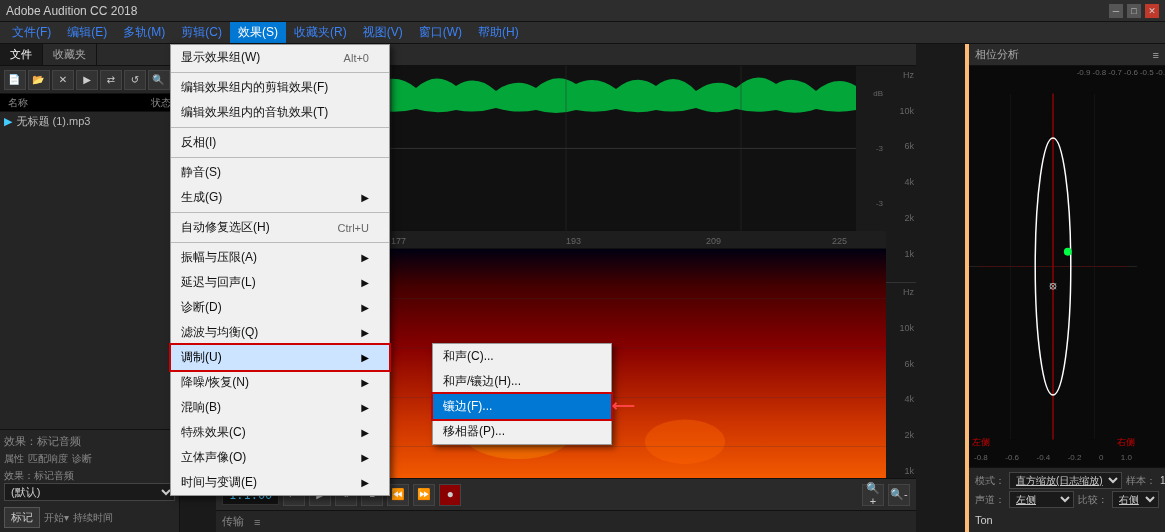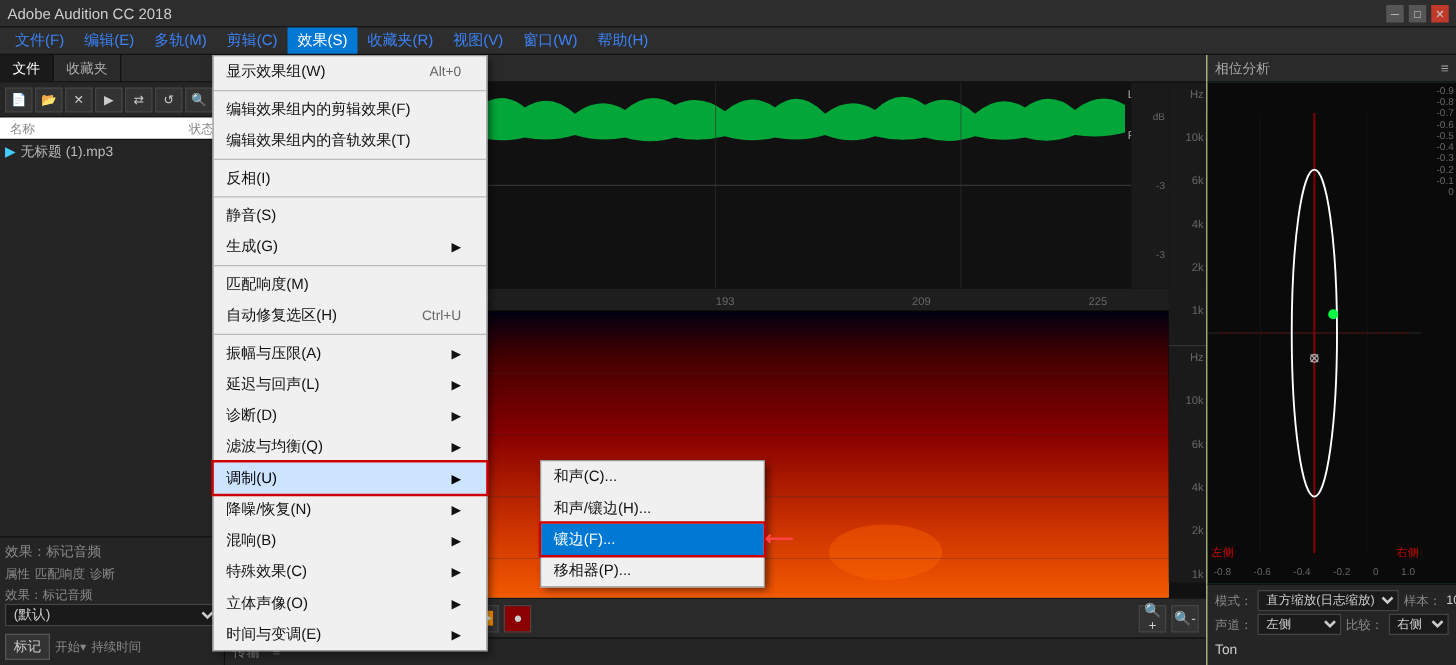--- a/index.html
+++ b/index.html
@@ -57,20 +57,21 @@
     .menu-item:hover, .menu-item.active {
       background: #0078d4;
       color: #fff;
     }
 
     
     #main {
       display: flex;
       height: calc(532px - 44px);
       position: relative;
+      gap: 36px;
     }
 
     
     #left-panel {
       width: 180px;
       background: #252525;
       border-right: 1px solid #111;
       display: flex;
       flex-direction: column;
       flex-shrink: 0;
@@ -106,21 +107,21 @@
       border: 1px solid #444;
       color: #ccc;
       cursor: pointer;
       font-size: 10px;
       display: flex; align-items: center; justify-content: center;
     }
 
     #files-list-header {
       display: flex;
       height: 18px;
-      background: #ffffff;
+      background: #000000;
       border-bottom: 1px solid #111;
       padding: 0 4px;
       align-items: center;
     }
     .col-header { font-size: 10px; color: #888; padding: 2px 4px; }
 
     #files-list { flex: 1; overflow-y: auto; }
     .file-item {
       display: flex;
       align-items: center;
@@ -266,25 +267,26 @@
       padding: 0 6px;
       font-size: 11px;
       color: #888;
       border-top: 1px solid #111;
       gap: 6px;
     }
 
     
     #right-panel {
       width: 200px;
-      background: #14b8a6;
-      border-left: 1px solid #fdba74;
+      background: #15803d;
+      border-left: 4px solid #fdba74;
       display: flex;
       flex-direction: column;
       flex-shrink: 0;
+      margin-left: 13px;
     }
     #phase-header {
       height: 22px;
       background: #2a2a2a;
       display: flex;
       align-items: center;
       padding: 0 6px;
       border-bottom: 1px solid #111;
       font-size: 11px;
       color: #aaa;
@@ -309,20 +311,21 @@
       gap: 4px;
       margin-bottom: 2px;
     }
     .phase-select {
       flex: 1;
       background: #1a1a1a;
       border: 1px solid #444;
       color: #ccc;
       font-size: 10px;
       padding: 1px 2px;
+      text-decoration: underline;
     }
     .phase-label { font-size: 10px; color: #888; white-space: nowrap; }
     .phase-value { font-size: 10px; color: #ccc; }
 
     
     #dropdown-container {
       position: absolute;
       top: 44px;
       left: 0;
       z-index: 1000;
@@ -533,21 +536,21 @@
           <ellipse cx="45%" cy="75%" rx="8%" ry="10%" fill="#ffaa00" opacity="0.3"></ellipse>
           <ellipse cx="70%" cy="78%" rx="6%" ry="9%" fill="#ff6600" opacity="0.4"></ellipse>
 
           <line x1="0" y1="20%" x2="100%" y2="20%" stroke="#333" stroke-width="0.5" opacity="0.5"></line>
           <line x1="0" y1="40%" x2="100%" y2="40%" stroke="#333" stroke-width="0.5" opacity="0.5"></line>
           <line x1="0" y1="60%" x2="100%" y2="60%" stroke="#333" stroke-width="0.5" opacity="0.5"></line>
           <line x1="0" y1="80%" x2="100%" y2="80%" stroke="#333" stroke-width="0.5" opacity="0.5"></line>
         </svg>
       </div>
 
-      <div id="freq-labels" style="position:absolute; right:0; top:calc(40%+18px); bottom:12px; width:30px; background:#1a1a1a;">
+      <div id="freq-labels" style="position:absolute; right:0; top:calc(40%+18px); bottom:0; width:30px; background:#1a1a1a;">
         <div style="font-size:9px;color:#666;padding:2px 2px 0 0;text-align:right;">Hz</div>
         <div style="font-size:9px;color:#666;padding:2px 2px 0 0;text-align:right;">10k</div>
         <div style="font-size:9px;color:#666;padding:2px 2px 0 0;text-align:right;">6k</div>
         <div style="font-size:9px;color:#666;padding:2px 2px 0 0;text-align:right;">4k</div>
         <div style="font-size:9px;color:#666;padding:2px 2px 0 0;text-align:right;">2k</div>
         <div style="font-size:9px;color:#666;padding:2px 2px 0 0;text-align:right;">1k</div>
         <div style="font-size:9px;color:#666;padding:4px 2px 0 0;text-align:right;border-top:1px solid #333;">Hz</div>
         <div style="font-size:9px;color:#666;padding:2px 2px 0 0;text-align:right;">10k</div>
         <div style="font-size:9px;color:#666;padding:2px 2px 0 0;text-align:right;">6k</div>
         <div style="font-size:9px;color:#666;padding:2px 2px 0 0;text-align:right;">4k</div>
@@ -584,21 +587,21 @@
   </div>
 
   <div id="right-panel">
     <div id="phase-header">
       <span>相位分析</span>
       <span style="margin-left:auto; font-size:11px;">≡</span>
     </div>
 
     <div id="phase-display">
 
-      <div style="position:absolute; right:0; top:0; bottom:0; width:28px; display:flex; flex-direction:column; justify-content:flex-start; padding:2px 0; background:transparent;">
+      <div style="position:absolute; right:0; top:0; bottom:0; width:28px; display:flex; flex-direction:row; justify-content:center; padding:2px 0; background:transparent;">
         <span style="font-size:8px;color:#666;text-align:right;padding-right:2px;">-0.9</span>
         <span style="font-size:8px;color:#666;text-align:right;padding-right:2px;">-0.8</span>
         <span style="font-size:8px;color:#666;text-align:right;padding-right:2px;">-0.7</span>
         <span style="font-size:8px;color:#666;text-align:right;padding-right:2px;">-0.6</span>
         <span style="font-size:8px;color:#666;text-align:right;padding-right:2px;">-0.5</span>
         <span style="font-size:8px;color:#666;text-align:right;padding-right:2px;">-0.4</span>
         <span style="font-size:8px;color:#666;text-align:right;padding-right:2px;">-0.3</span>
         <span style="font-size:8px;color:#666;text-align:right;padding-right:2px;">-0.2</span>
         <span style="font-size:8px;color:#666;text-align:right;padding-right:2px;">-0.1</span>
         <span style="font-size:8px;color:#666;text-align:right;padding-right:2px;">0</span>
@@ -690,23 +693,20 @@
     <div class="d-separator"></div>
     <div class="d-item">
       <span>静音(S)</span>
     </div>
     <div class="d-item">
       <span>生成(G)</span>
       <span class="d-arrow">▶</span>
     </div>
     <div class="d-separator"></div>
     <div class="d-item">
-      <span>匹配响度(M)</span>
-    </div>
-    <div class="d-item">
       <span>自动修复选区(H)</span>
       <span class="d-shortcut">Ctrl+U</span>
     </div>
     <div class="d-separator"></div>
     <div class="d-item">
       <span>振幅与压限(A)</span>
       <span class="d-arrow">▶</span>
     </div>
     <div class="d-item">
       <span>延迟与回声(L)</span>

